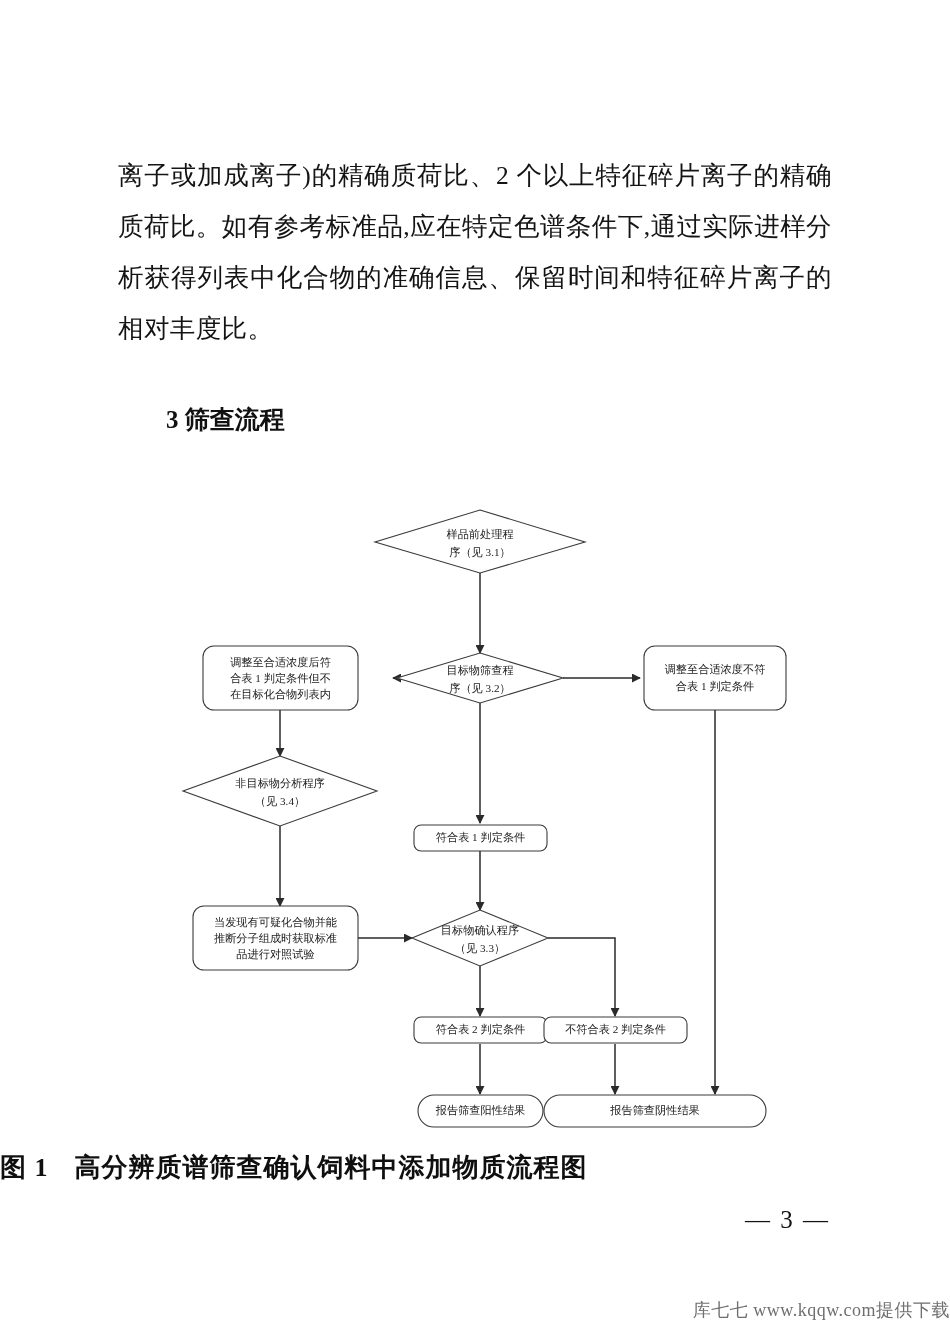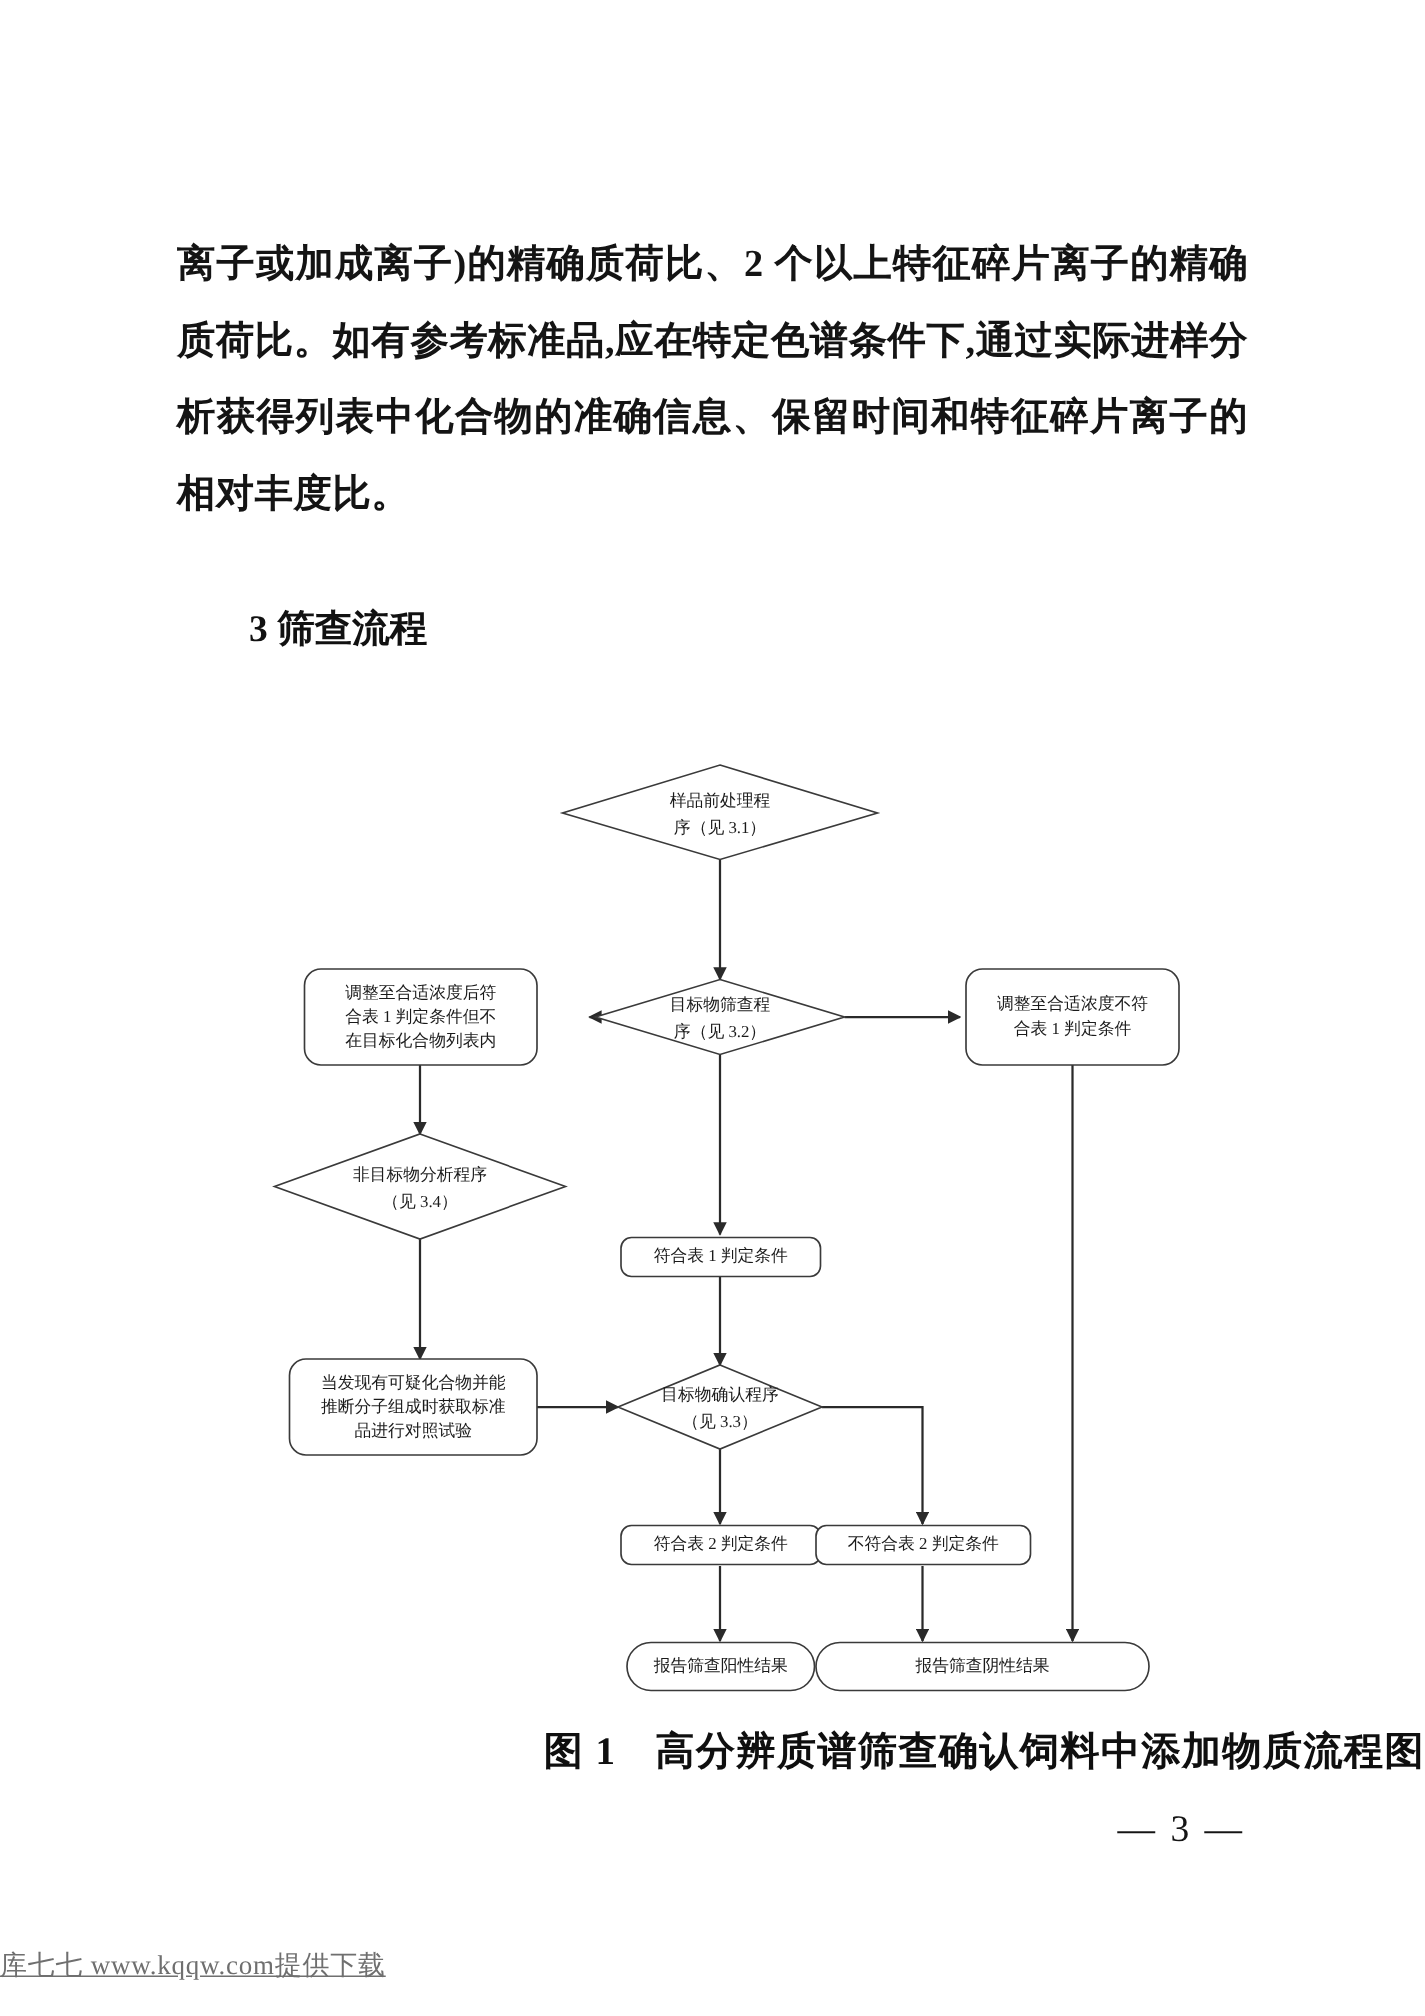--- a/index.html
+++ b/index.html
@@ -29,21 +29,21 @@
     left: 118px;
     width: 714px;
     font-size: 25.5px;
     line-height: 51px;
     letter-spacing: 0.4px;
     text-align: justify;
     text-align-last: left;
     color: #141414;
   }
 
-  .para-1 { top: 150px; font-weight: bold; }
+  .para-1 { top: 150px; }
 
   .heading {
     position: absolute;
     left: 118px;
     top: 352px;
     width: 714px;
     font-size: 25px;
     font-weight: bold;
     line-height: 40px;
     text-indent: 48px;
@@ -86,21 +86,21 @@
     text-anchor: middle;
     dominant-baseline: middle;
   }
 
   
   .caption {
     position: absolute;
     left: 0;
     top: 1150px;
     width: 950px;
-    text-align: right;
+    text-align: left;
     font-size: 26px;
     font-weight: bold;
     letter-spacing: 1px;
     color: #0f0f0f;
   }
   .caption .cap-num { margin-right: 26px; }
 
   
   .page-number {
     position: absolute;
@@ -110,25 +110,24 @@
     color: #141414;
     letter-spacing: 2px;
   }
 
   
   .footer-watermark {
     position: absolute;
     left: 0;
     top: 1298px;
     width: 950px;
-    text-align: left;
+    text-align: right;
     font-size: 18px;
     color: #6f6f6f;
     letter-spacing: 0.5px;
-    text-decoration: underline;
   }
 </style>
 </head>
 <body>
 
 <div class="page">
 
   <div class="para para-1">离子或加成离子)的精确质荷比、2 个以上特征碎片离子的精确质荷比。如有参考标准品,应在特定色谱条件下,通过实际进样分析获得列表中化合物的准确信息、保留时间和特征碎片离子的相对丰度比。</div>
 
   <div class="heading">3 筛查流程</div>

